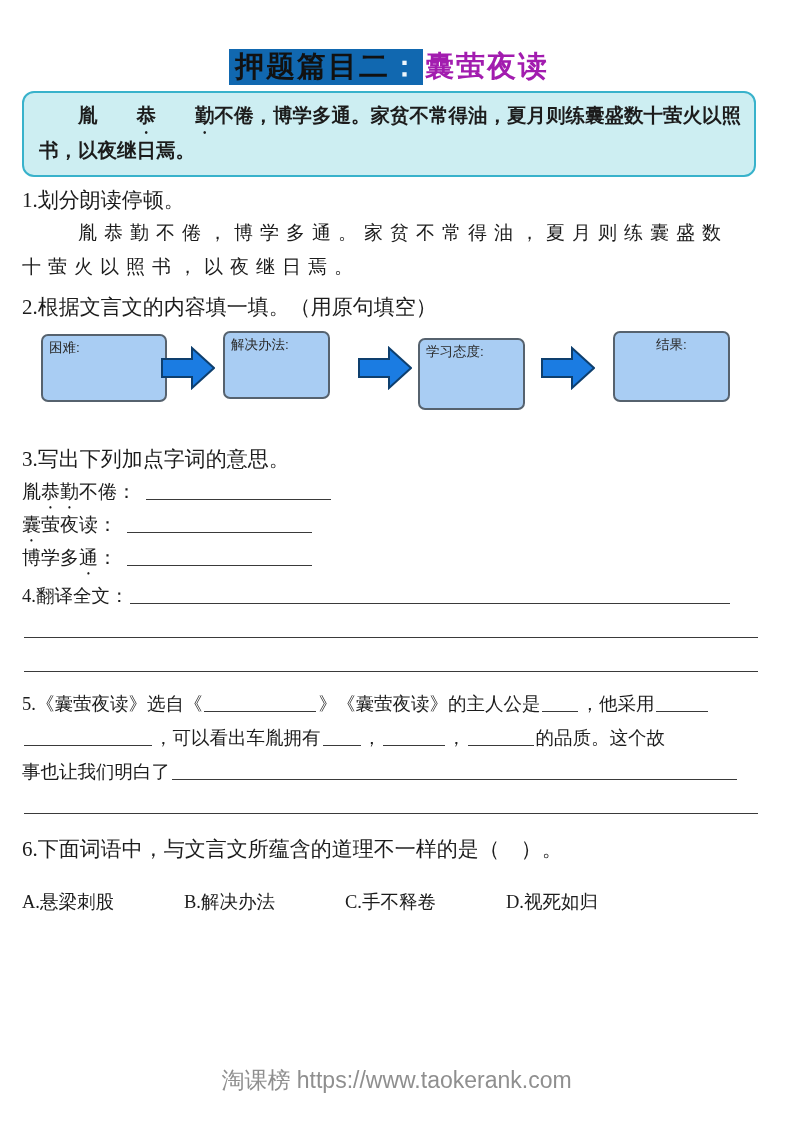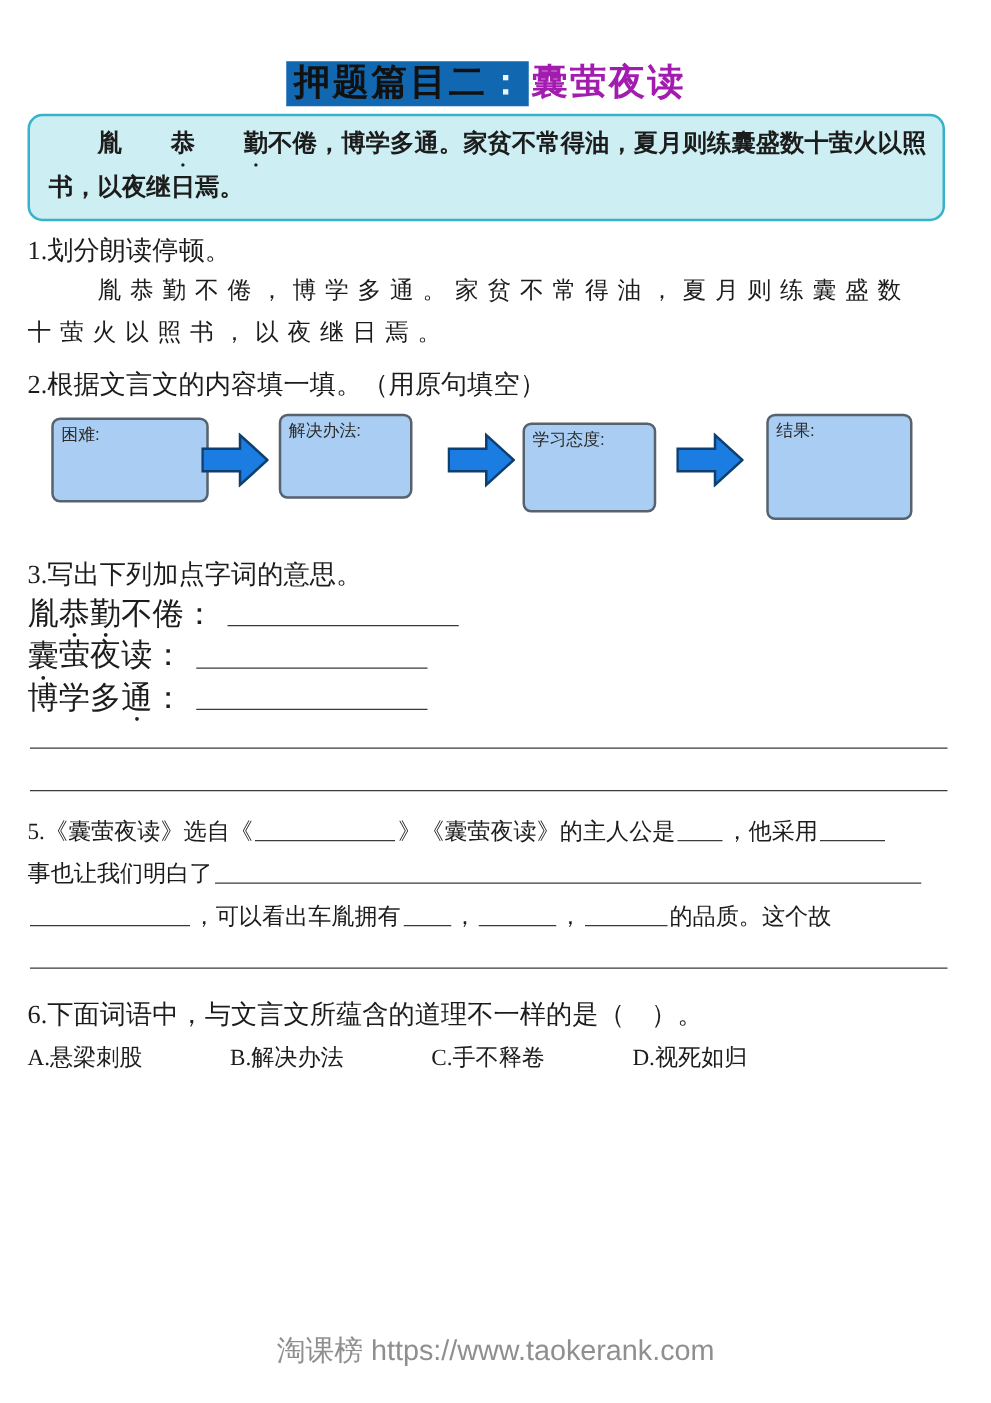--- a/index.html
+++ b/index.html
@@ -61,24 +61,24 @@
 
   
   .blank {
     display:inline-block;
     border-bottom:1.6px solid #3a3a3a;
     height:1.05em;
     vertical-align:-2px;
     margin:0 2px;
   }
   .q-line { font-size:18.5px; line-height:34px; white-space:nowrap; }
-  .q3-row { font-size:25px; line-height:33px; white-space:nowrap; }
+  .q3-row { font-size:19px; line-height:33px; white-space:nowrap; }
   .q3-row .blank { margin-left:10px; }
 
-  .q6-options { display:flex; margin-top:4px; font-size:18.5px; line-height:32px; }
+  .q6-options { display:flex; margin-top:20px; font-size:18.5px; line-height:32px; }
   .q6-options .option { margin-right:70px; }
   .q6-options .option:last-child { margin-right:0; }
 
   
   .footer {
     position:absolute; left:0; bottom:26px; width:100%;
     text-align:center; color:#8f8f8f; font-size:23px;
     font-family:"Liberation Sans","DejaVu Sans",sans-serif;
   }
 </style>
@@ -113,36 +113,37 @@
     </div>
     <svg class="flow-arrow" style="left:336px;" viewBox="0 0 54 44">
       <polygon points="1,13 31,13 31,2 53,22 31,42 31,31 1,31" fill="#1b7ce2" stroke="#0e3f6e" stroke-width="2"></polygon>
     </svg>
     <div class="flow-box" style="left:396px; top:7px; width:107px; height:72px;">
       <span>学习态度:</span>
     </div>
     <svg class="flow-arrow" style="left:519px;" viewBox="0 0 54 44">
       <polygon points="1,13 31,13 31,2 53,22 31,42 31,31 1,31" fill="#1b7ce2" stroke="#0e3f6e" stroke-width="2"></polygon>
     </svg>
-    <div class="flow-box" style="left:591px; top:0px; width:117px; height:85px;">
+    <div class="flow-box" style="left:591px; top:0px; width:117px; height:71px;text-align:center;">
       <span>结果:</span>
     </div>
   </div>
 
   <div class="q-heading" style="margin-top:24px;">3.写出下列加点字词的意思。</div>
   <div class="q3-row">胤<span class="emph">恭</span><span class="emph">勤</span>不倦：<span class="blank" style="width: 185px;"></span></div>
   <div class="q3-row"><span class="emph">囊</span>萤夜读：<span class="blank" style="width: 185px;"></span></div>
   <div class="q3-row">博学多<span class="emph">通</span>：<span class="blank" style="width: 185px;"></span></div>
 
+  <div class="q-line" style="margin-top:5px;">4.翻译全文：<span class="blank" style="width: 600px;"></span></div>
   <div class="q-line"><span class="blank" style="width: 734px;"></span></div>
   <div class="q-line"><span class="blank" style="width: 734px;"></span></div>
 
   <div class="q-line" style="margin-top:6px;">5.《囊萤夜读》选自《<span class="blank" style="width: 112px;"></span>》《囊萤夜读》的主人公是<span class="blank" style="width: 36px;"></span>，他采用<span class="blank" style="width: 52px;"></span></div>
+  <div class="q-line"><span class="blank" style="width: 128px;"></span>，可以看出车胤拥有<span class="blank" style="width: 38px;"></span>，<span class="blank" style="width: 62px;"></span>，<span class="blank" style="width: 66px;"></span>的品质。这个故</div>
   <div class="q-line">事也让我们明白了<span class="blank" style="width: 565px;"></span></div>
-  <div class="q-line"><span class="blank" style="width: 128px;"></span>，可以看出车胤拥有<span class="blank" style="width: 38px;"></span>，<span class="blank" style="width: 62px;"></span>，<span class="blank" style="width: 66px;"></span>的品质。这个故</div>
   <div class="q-line"><span class="blank" style="width: 734px;"></span></div>
 
   <div class="q-heading" style="margin-top:10px;">6.下面词语中，与文言文所蕴含的道理不一样的是（　）。</div>
   <div class="q6-options">
     <span class="option">A.悬梁刺股</span>
     <span class="option">B.解决办法</span>
     <span class="option">C.手不释卷</span>
     <span class="option">D.视死如归</span>
   </div>
 

